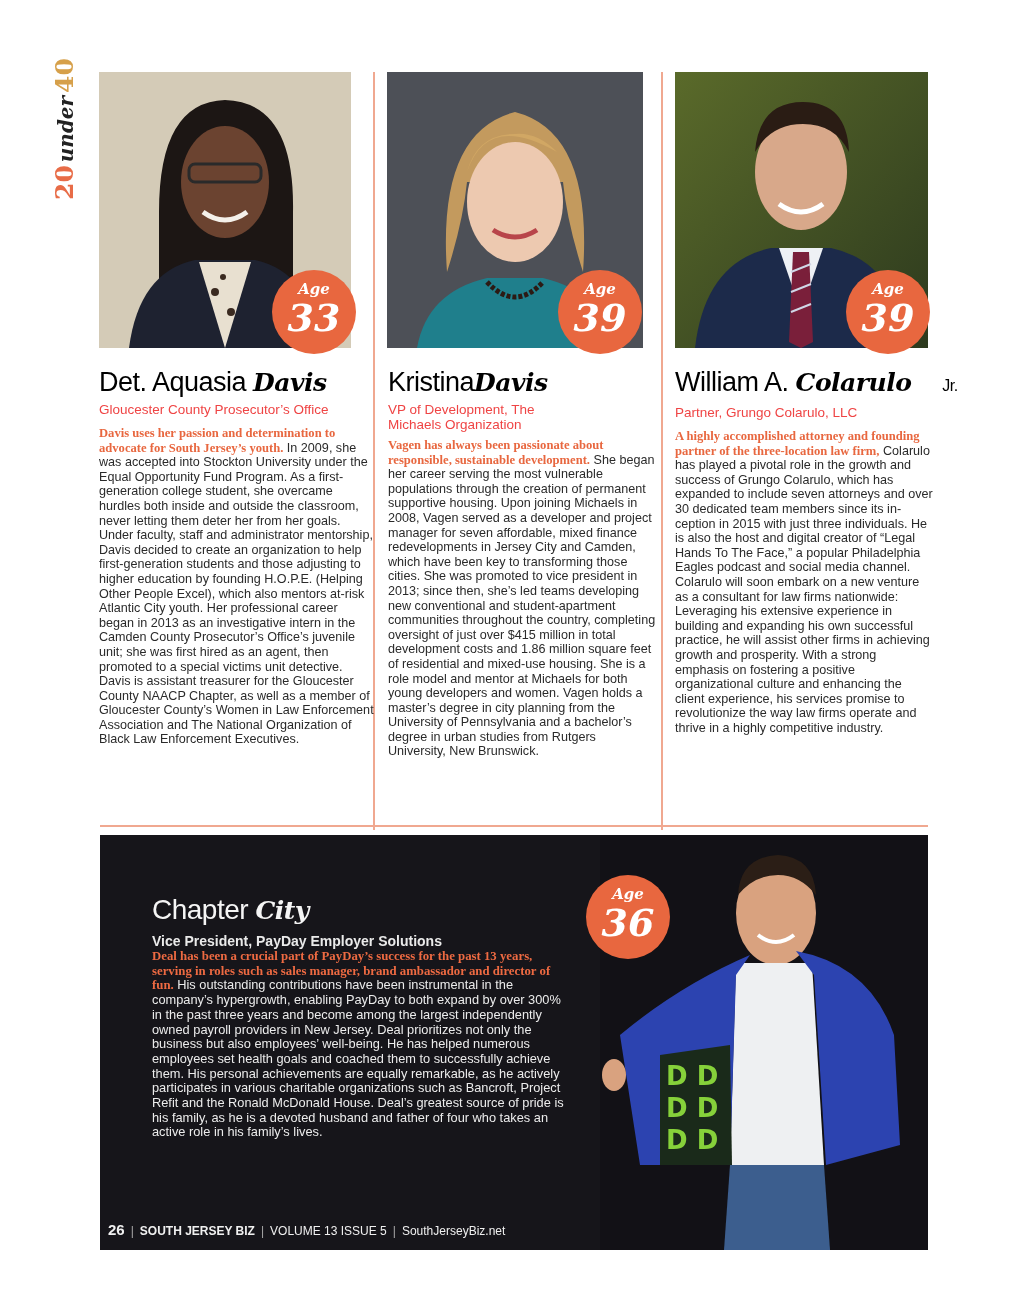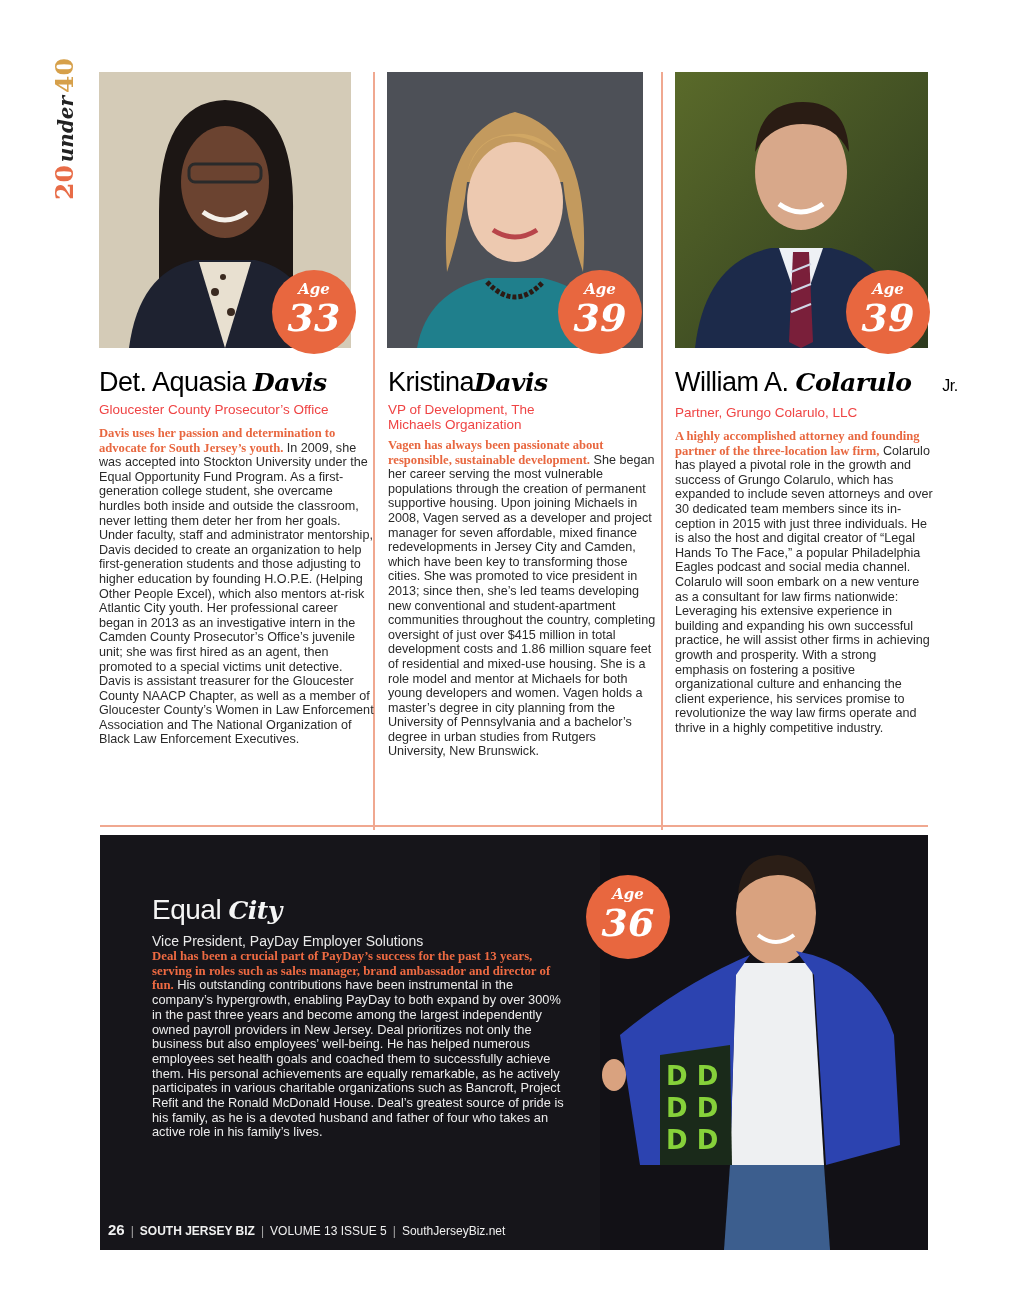--- a/index.html
+++ b/index.html
@@ -34,21 +34,21 @@
   .name .first { font-weight: normal; }
   .name .last { font-family: "DejaVu Serif", serif; font-style: italic; font-weight: bold; font-size: 25px; }
   .name .suffix { font-size: 16px; margin-left: 27px; }
   .title { font-family: "Liberation Sans", sans-serif; font-size: 13.5px; line-height: 15px; color: #ef4444; margin-top: 4px; }
   .bio { font-family: "Liberation Sans", sans-serif; font-size: 12.6px; line-height: 14.6px; color: #2a2a2a; margin-top: 9px; }
   .bio .lead { color: #e8673f; font-weight: bold; font-family: Liberation Serif, serif; }
 
   .feature { position: absolute; left: 100px; top: 835px; width: 828px; height: 415px; background: #16151a; overflow: hidden; }
   .feature .text { position: absolute; left: 52px; top: 60px; width: 420px; color: #f2f2f2; }
   .feature .name { color: #f5f5f5; font-size: 28px; }
-  .feature .title { color: #eaeaea; font-size: 14px; margin-top: 8px; }
+  .feature .title { color: #eaeaea; font-size: 14px; margin-top: 8px; font-weight: bold; }
   .feature .bio { color: #ececec; font-size: 12.8px; line-height: 14.7px; margin-top: 0; }
   .feature .bio .lead { color: #ee6a42; }
 
   .footer { position: absolute; left: 8px; bottom: 12px; color: #f0f0f0; font-family: "Liberation Sans", sans-serif; font-size: 12px; white-space: nowrap; }
   .footer .page-num { font-weight: bold; font-size: 15px; }
   .footer .pub { font-weight: bold; }
   .footer .sep { color: #aaa; margin: 0 6px; }
 </style>
 </head>
 <body>
@@ -158,20 +158,20 @@
       </g>
       <path d="M130 330 L224 330 L230 415 L124 415 Z" fill="#3c5e8e"></path>
       <ellipse cx="14" cy="240" rx="12" ry="16" fill="#d9a27f"></ellipse>
     </svg>
   </div>
   <div class="badge" style="left:486px; top:40px;">
     <span class="age-label">Age</span>
     <span class="age-num">36</span>
   </div>
   <div class="text">
-    <div class="name"><span class="first">Equal </span><span class="last">City</span></div>
+    <div class="name"><span class="first">Chapter </span><span class="last">City</span></div>
     <div class="title">Vice President, PayDay Employer Solutions</div>
     <div class="bio"><span class="lead">Deal has been a crucial part of PayDay’s success for the past 13 years, serving in roles such as sales manager, brand ambas­sador and director of fun.</span><span> His outstanding contributions have been instrumental in the company’s hypergrowth, enabling PayDay to both expand by over 300% in the past three years and become among the largest independently owned payroll providers in New Jersey. Deal prioritizes not only the business but also employees’ well-being. He has helped numerous employees set health goals and coached them to successfully achieve them. His personal achievements are equally remarkable, as he actively participates in various charitable organizations such as Bancroft, Project Refit and the Ronald McDonald House. Deal’s greatest source of pride is his family, as he is a devoted husband and father of four who takes an active role in his family’s lives.</span></div>
   </div>
   <div class="footer">
     <span class="page-num">26</span><span class="sep">|</span><span class="pub">SOUTH JERSEY BIZ</span><span class="sep">|</span><span>VOLUME 13  ISSUE 5</span><span class="sep">|</span><span>SouthJerseyBiz.net</span>
   </div>
 </div>
 
 </body></html>

